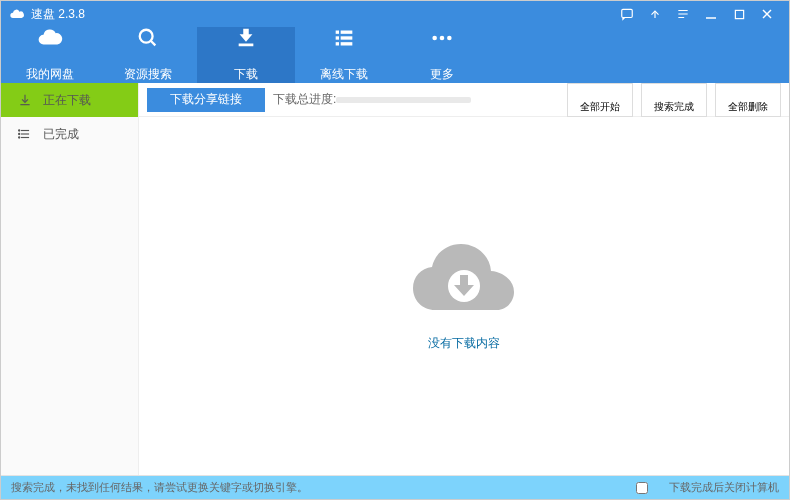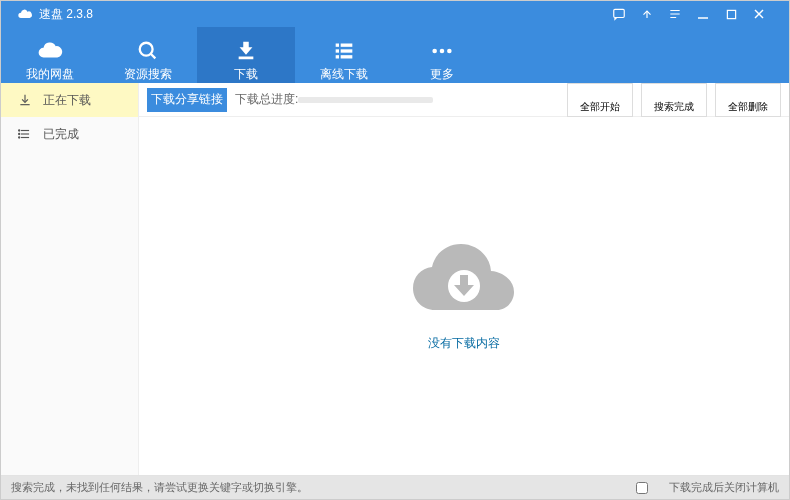--- a/index.html
+++ b/index.html
@@ -1,50 +1,50 @@
 <!DOCTYPE html>
 <html><head>
 <meta charset="utf-8">
 <style>
 * { margin: 0; padding: 0; box-sizing: border-box; font-family: "Microsoft YaHei", sans-serif; }
 body { width: 790px; height: 500px; overflow: hidden; background: #fff; }
 .window { width: 790px; height: 500px; display: flex; flex-direction: column; border: 1px solid #ccc; }
 
 
-.titlebar { height: 26px; background: #3b8cde; display: flex; align-items: center; color: #fff; font-size: 12px; padding: 0 16px; }
+.titlebar { height: 26px; background: #3b8cde; display: flex; align-items: center; color: #fff; font-size: 12px; padding: 0 8px; }
 .titlebar .logo { width: 16px; height: 16px; margin-right: 6px; display: flex; align-items: center; justify-content: center; }
 .titlebar .spacer { flex: 1; }
 .titlebar .winbtn { width: 28px; height: 26px; display: flex; align-items: center; justify-content: center; cursor: pointer; }
 .titlebar svg { display: block; }
 
 
 .navbar { height: 56px; background: #3b8cde; display: flex; }
-.navitem { width: 98px; display: flex; flex-direction: column; align-items: center; justify-content: flex-end; color: #fff; font-size: 12px; cursor: pointer; gap: 4px; }
+.navitem { width: 98px; display: flex; flex-direction: column; align-items: center; justify-content: space-between; color: #fff; font-size: 12px; cursor: pointer; gap: 4px; }
 .navitem.active { background: #2d77c7; }
 .navitem .navicon { height: 22px; display: flex; align-items: center; justify-content: center; }
 
 
 .body { flex: 1; display: flex; min-height: 0; background: #fff; }
 .sidebar { width: 138px; background: #fafafa; border-right: 1px solid #eee; }
 .side-item { height: 34px; display: flex; align-items: center; gap: 10px; padding-left: 16px; font-size: 12px; color: #555; cursor: pointer; }
-.side-item.active { background: #fef9c3; }
+.side-item.active { background: #84cc16; }
 .side-item .sicon { width: 16px; height: 16px; display:flex; align-items:center; justify-content:center; }
 
 .main { flex: 1; display: flex; flex-direction: column; min-width: 0; }
 .toolbar { height: 34px; border-bottom: 1px solid #eee; display: flex; align-items: center; padding: 0 8px; gap: 8px; font-size: 12px; color: #666; }
-.btn-primary { background: #3b8cde; color: #fff; border: none; height: 24px; padding: 0 4px; font-size: 12px; cursor: pointer; }
+.btn-primary { background: #3b8cde; color: #fff; border: none; height: 24px; padding: 0 23px; font-size: 12px; cursor: pointer; }
 .progress-wrap { display: flex; align-items: center; }
 .progress-bar { width: 135px; height: 6px; background: #e9e9e9; border-radius: 2px; }
 .toolbar .spacer2 { flex: 1; }
 .btn-plain { background: #fff; border: 1px solid #ddd; color: #000000; height: 24px; padding: 16px 12px; font-size: 10px; cursor: pointer; }
 
 .content { flex: 1; display: flex; flex-direction: column; align-items: center; justify-content: center; gap: 12px; color: #0369a1; font-size: 12px; }
 
 
-.statusbar { height: 24px; border-top: 1px solid #e3e3e3; display: flex; align-items: center; font-size: 11px; color: #666; padding: 0 10px; gap: 21px; background: #e5e5e5; }
+.statusbar { height: 24px; border-top: 1px solid #e3e3e3; display: flex; align-items: center; font-size: 11px; color: #666; padding: 0 10px; gap: 21px; background: #7dd3fc; }
 .statusbar .spacer3 { flex: 1; }
 .statusbar input[type=checkbox] { width: 12px; height: 12px; }
 </style>
 </head>
 <body>
 
 <div class="window">
 
   <div class="titlebar">
     <span class="logo">

